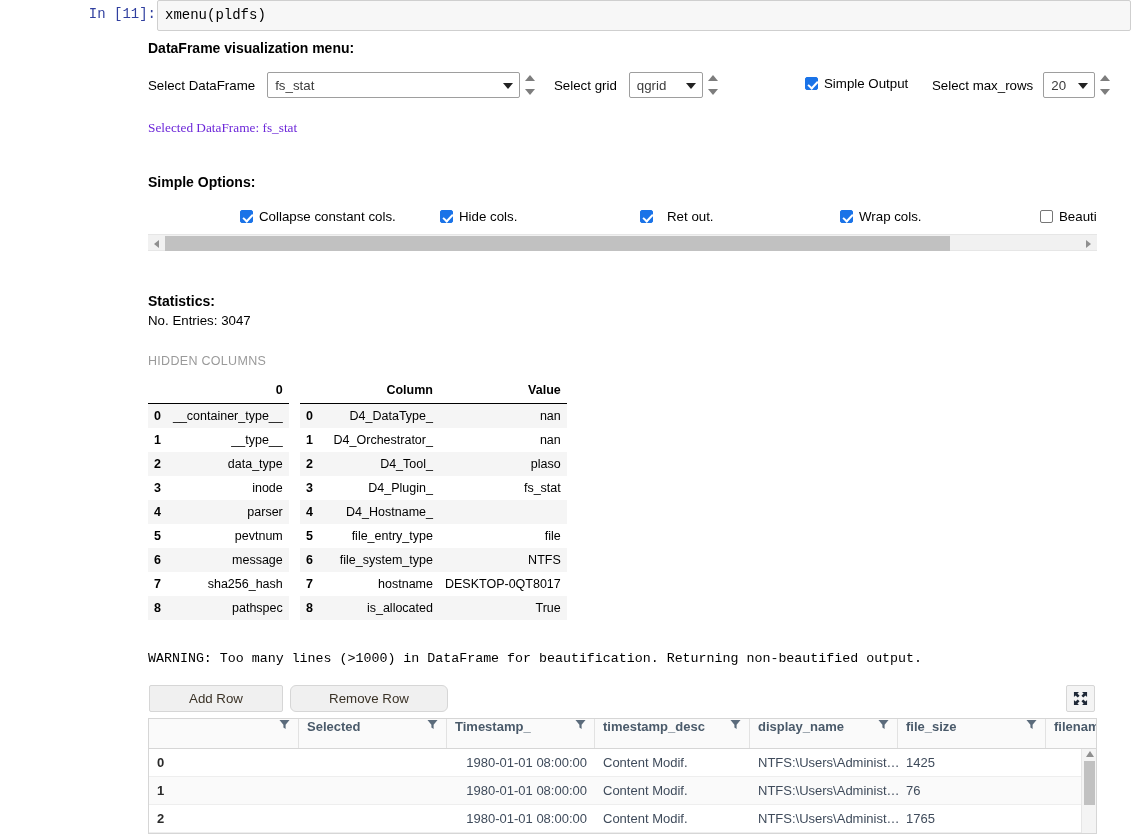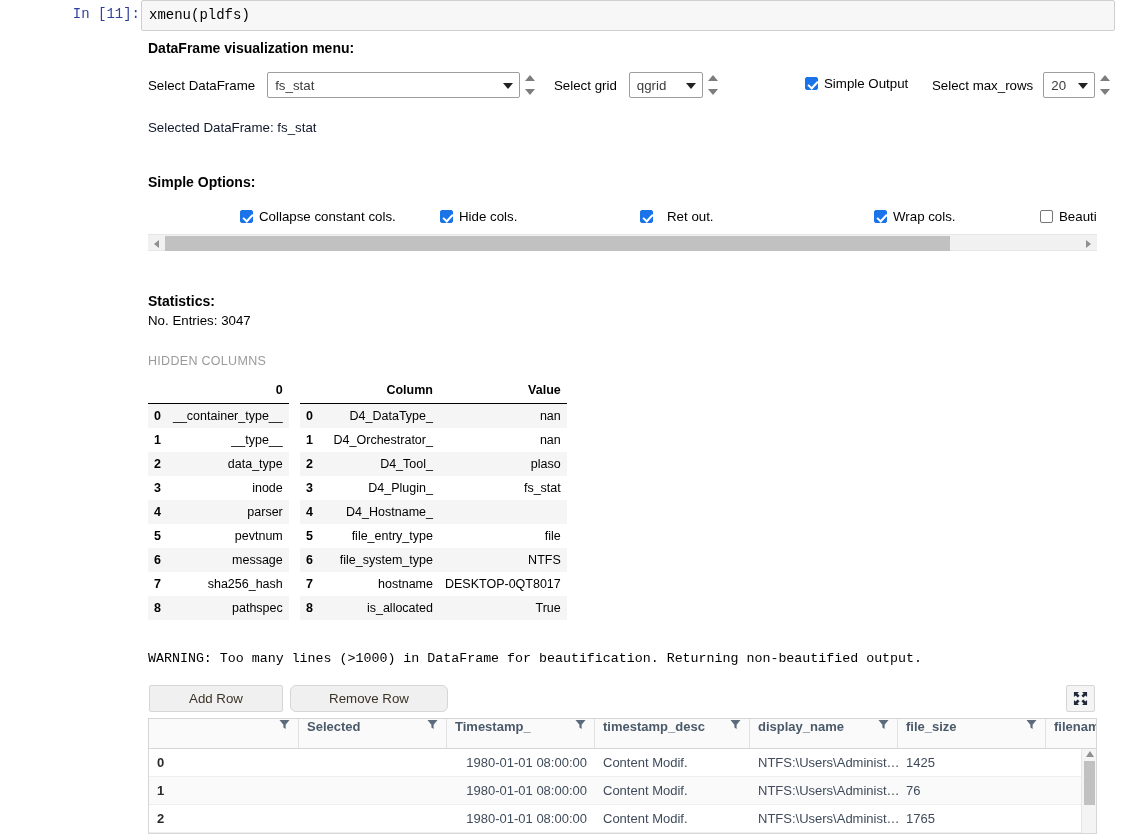--- a/index.html
+++ b/index.html
@@ -7,21 +7,21 @@
     margin: 0; padding: 0;
     width: 1135px; height: 834px;
     background: #ffffff;
     font-family: "Liberation Sans", sans-serif;
     color: #000;
     overflow: hidden;
   }
   #page { position: relative; width: 1135px; height: 834px; }
 
   
-  .in-cell { position: absolute; left: 0; top: 0; width: 925px; height: 32px; }
+  .in-cell { position: absolute; left: 16px; top: 0; width: 925px; height: 32px; }
   .in-prompt {
     position: absolute; left: 62px; top: 6px;
     width: 78px; text-align: right;
     font-family: "Liberation Mono", monospace;
     font-size: 14px; color: #303F9F;
   }
   .in-editor {
     position: absolute; left: 141px; top: 0px;
     width: 974px; height: 31px;
     background: #f7f7f7;
@@ -29,21 +29,21 @@
     border-radius: 2px;
   }
   .in-code {
     position: absolute; left: 7px; top: 6px;
     font-family: "Liberation Mono", monospace;
     font-size: 14px; color: #000;
     white-space: pre;
   }
 
   
-  .wtext { font-size: 13.3px; color: #0f172a; }
+  .wtext { font-size: 13.3px; color: #6d28d9; font-family: Liberation Serif, serif; }
   .bold-head { font-weight: bold; font-size: 14px; color: #000; }
 
   .menu-title { position: absolute; left: 148px; top: 40px; }
 
   
   .ctl-label { font-size: 13.3px; color: #000; white-space: nowrap; }
   .sel-wrap { position: absolute; display: flex; align-items: center; }
   select.styled {
     -webkit-appearance: none; appearance: none;
     border: 1px solid #9e9e9e;
@@ -326,21 +326,21 @@
         <span class="ctl-label">Collapse constant cols.</span>
       </div>
       <div class="cbrow" style="left:292px;">
         <span class="cb on"></span>
         <span class="ctl-label">Hide cols.</span>
       </div>
       <div class="cbrow" style="left:492px;gap:14px;">
         <span class="cb on"></span>
         <span class="ctl-label">Ret out.</span>
       </div>
-      <div class="cbrow" style="left:726px;justify-content:center;">
+      <div class="cbrow" style="left:692px;justify-content:center;">
         <span class="cb on"></span>
         <span class="ctl-label">Wrap cols.</span>
       </div>
       <div class="cbrow" style="left:892px;">
         <span class="cb"></span>
         <span class="ctl-label">Beauti</span>
       </div>
     </div>
   </div>
 

